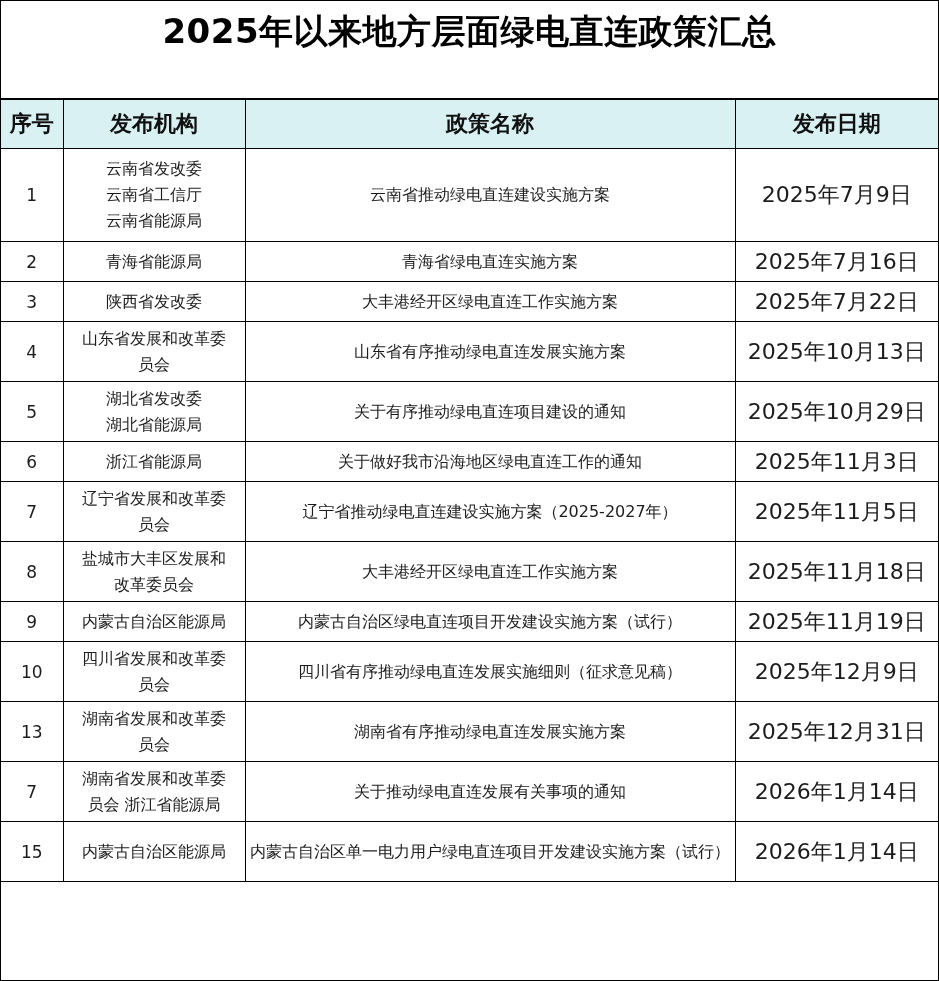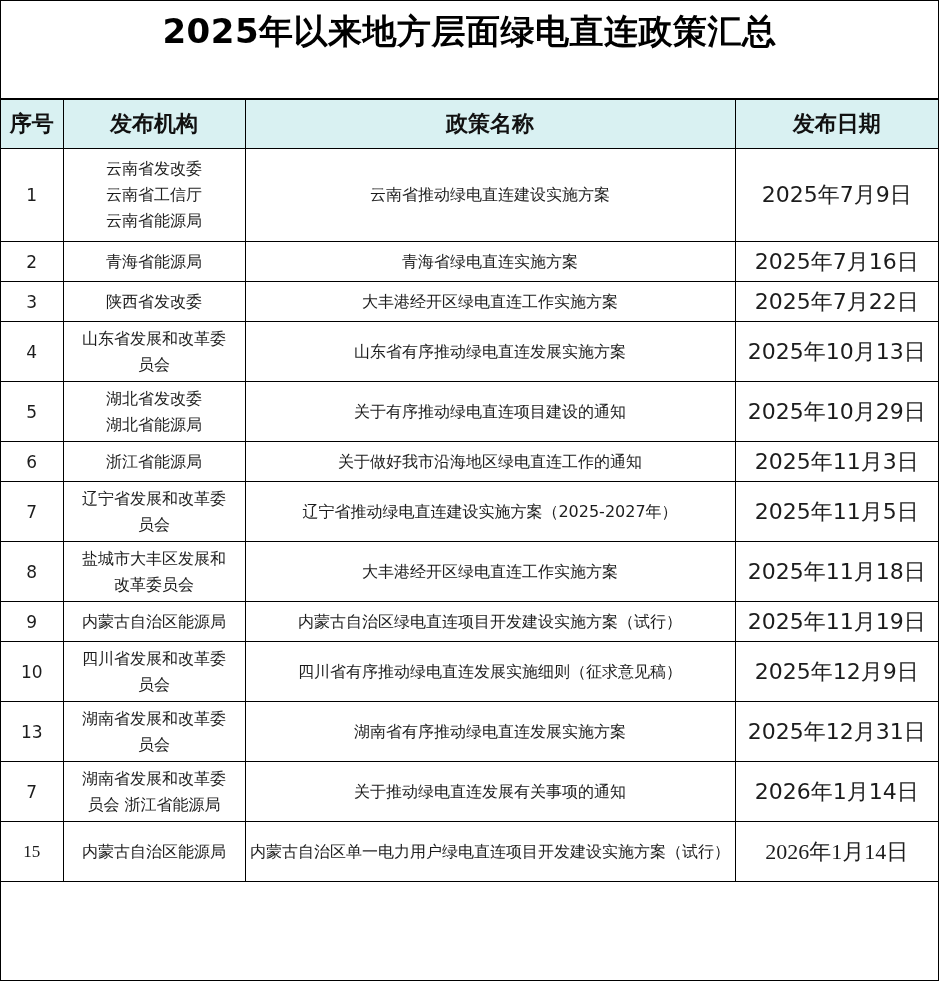--- a/index.html
+++ b/index.html
@@ -138,21 +138,21 @@
         </tr>
         <tr style="height: 60px;">
           <td class="idx">7</td>
           <td>
             <span class="org-line">湖南省发展和改革委</span>
             <span class="org-line">员会 浙江省能源局</span>
           </td>
           <td>关于推动绿电直连发展有关事项的通知</td>
           <td class="date">2026年1月14日</td>
         </tr>
-        <tr style="height: 60px; font-family: Liberation Serif, serif;">
+        <tr style="height: 60px;">
           <td class="idx">15</td>
           <td>
             <span class="org-line">内蒙古自治区能源局</span>
           </td>
           <td>内蒙古自治区单一电力用户绿电直连项目开发建设实施方案（试行）</td>
           <td class="date">2026年1月14日</td>
         </tr>
       </tbody>
   </table>
 </div>

